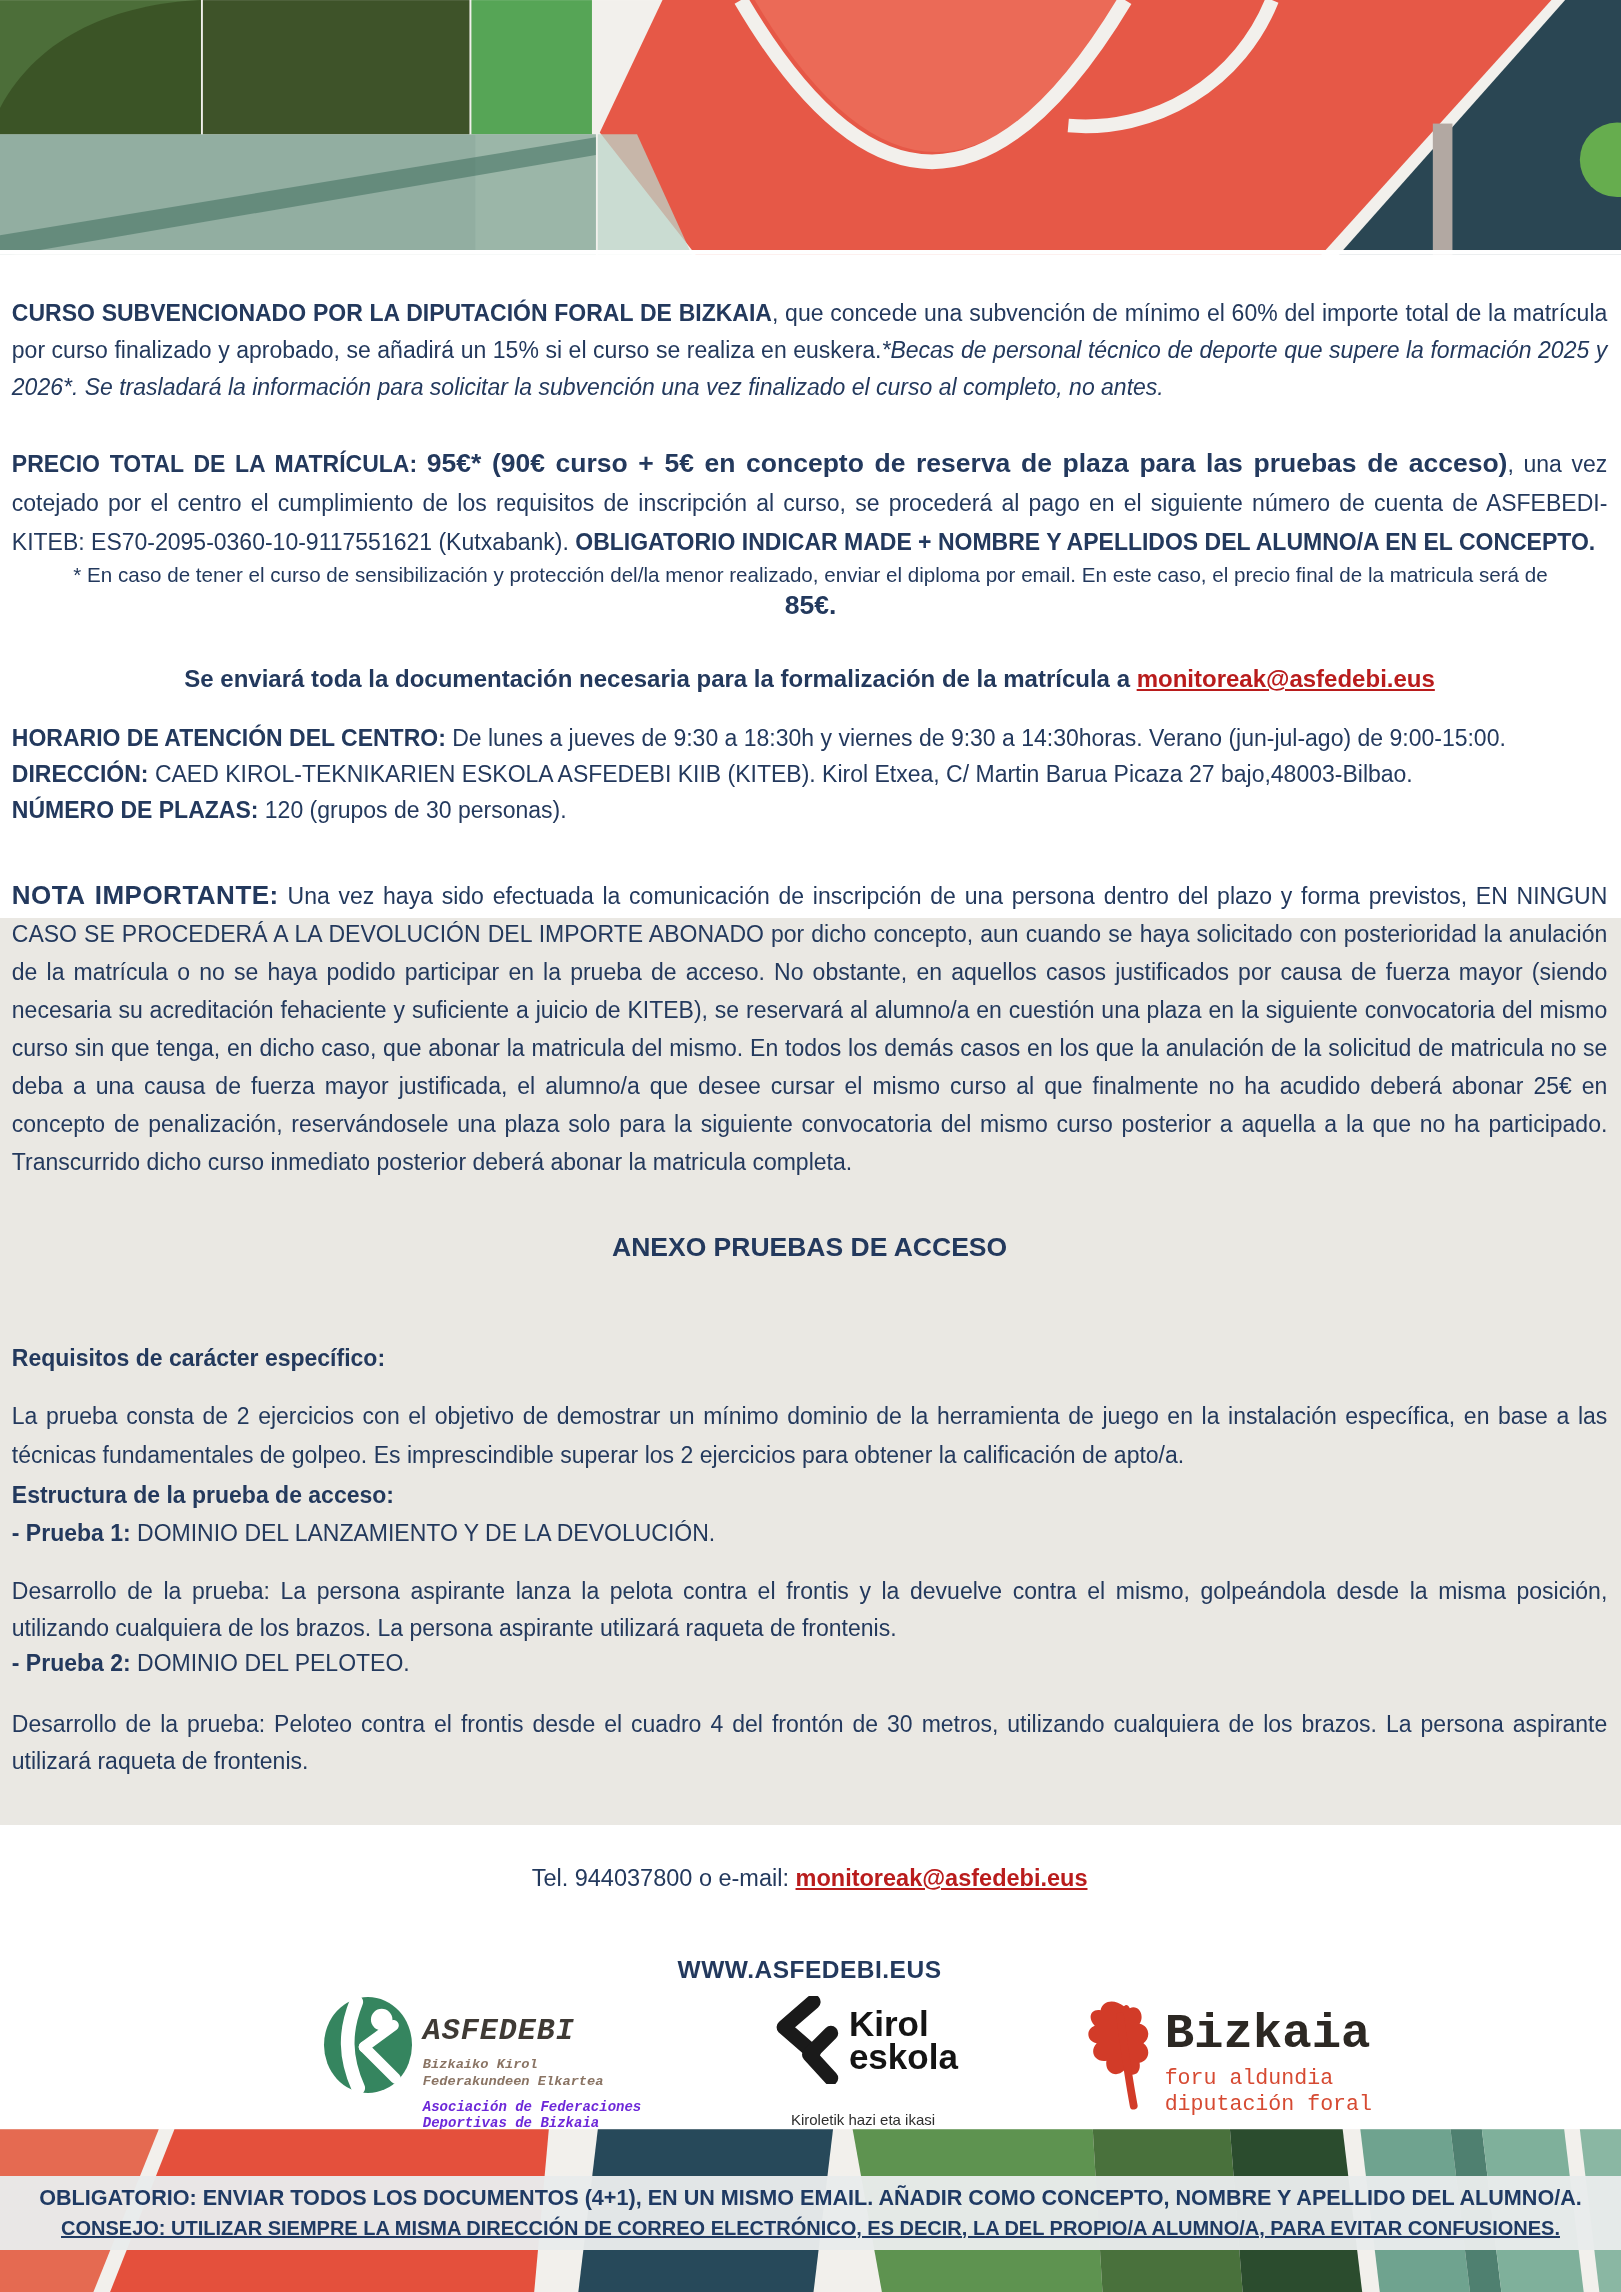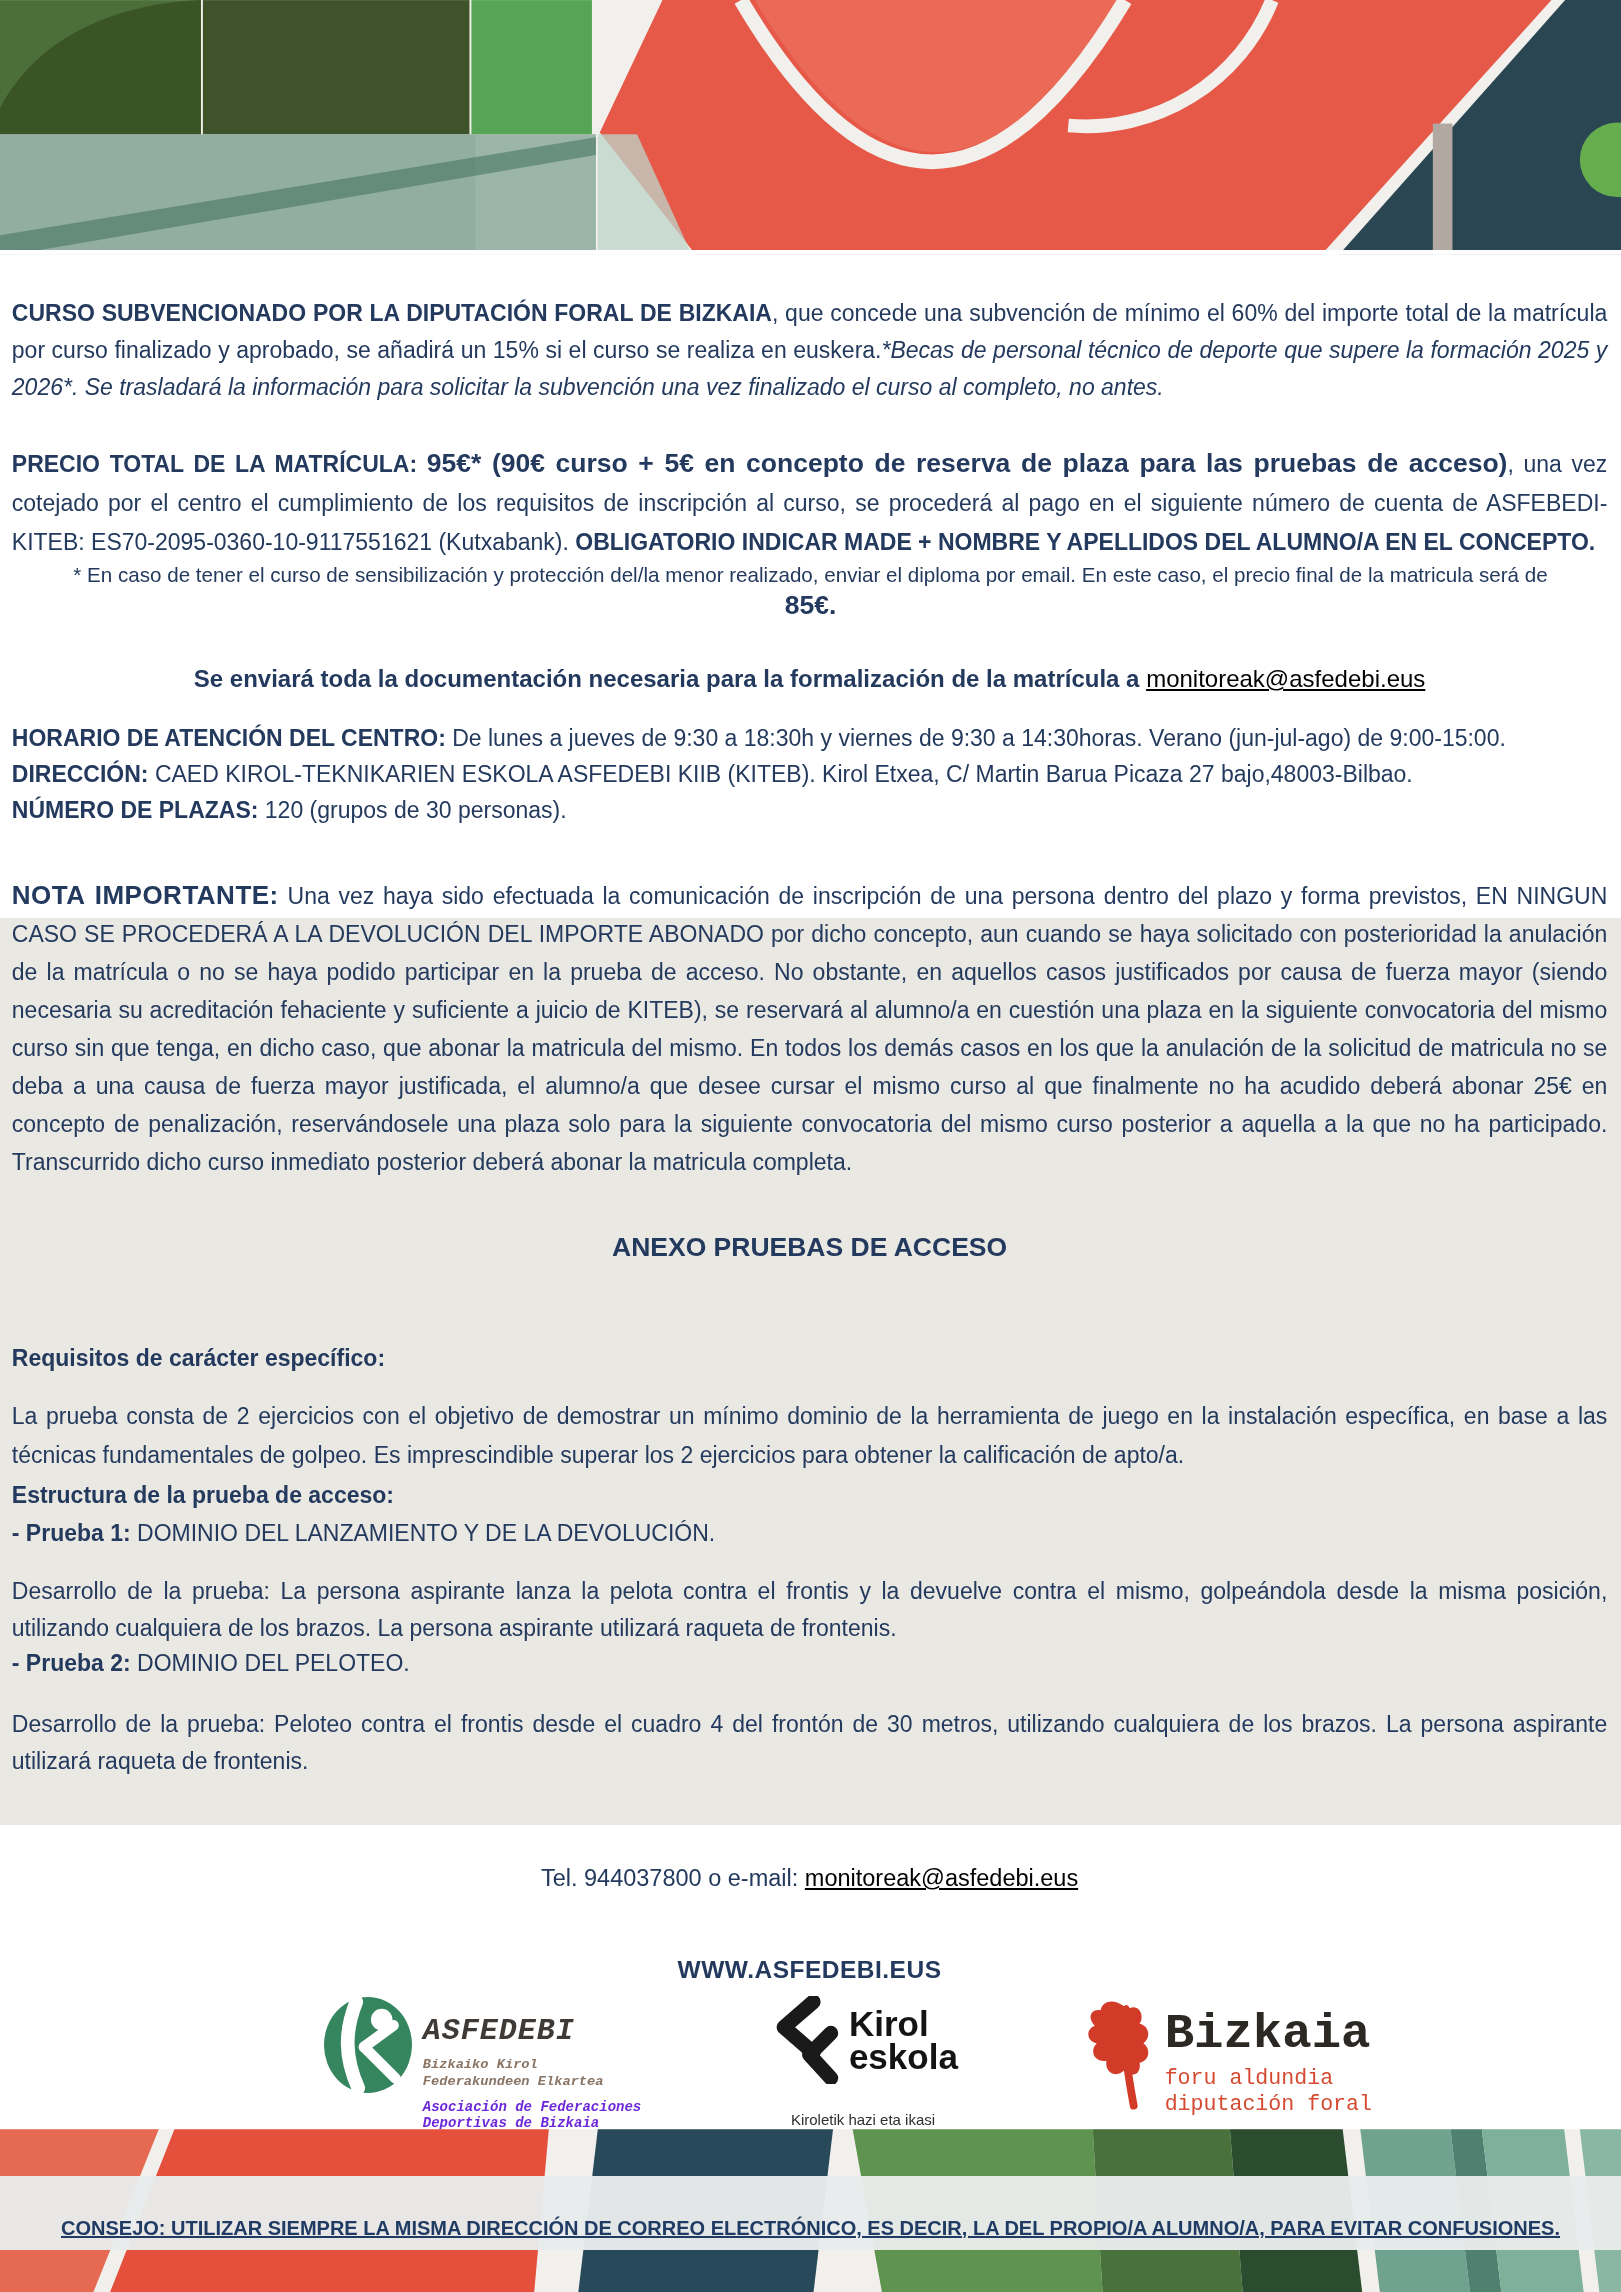--- a/index.html
+++ b/index.html
@@ -8,21 +8,21 @@
     background:#ffffff;color:#23395d;
     font-family:"Liberation Sans", sans-serif;
   }
   .abs{position:absolute;}
   .sec{position:absolute;left:11.8px;right:13.7px;z-index:2;}
   .just{text-align:justify;}
   .ctr{text-align:center;}
   .b{font-weight:bold;}
   .i{font-style:italic;}
   .txt{font-size:23px;line-height:37px;}
-  .lnk{color:#000000;text-decoration:underline;font-weight:normal;}
+  .lnk{color:#b91c1c;text-decoration:underline;font-weight:bold;}
   
   #gray-band{left:0;top:918px;width:100%;height:907px;background:#eae8e3;z-index:1;}
   
   #p-intro{top:272px;}
   #p-precio{top:421px;line-height:39px;}
   .big-bold{font-size:26.5px;font-weight:bold;}
   #p-star{top:538px;left:69px;right:69px;font-size:20.6px;line-height:31px;}
   #p-star .price{font-size:26.5px;font-weight:bold;}
   #p-envio{top:641px;font-size:24px;font-weight:bold;}
   #p-info{top:720px;line-height:36px;}
@@ -185,15 +185,16 @@
     <polygon points="610,0 850,0 830,167 590,167" fill="#27495a"></polygon>
     <polygon points="870,0 1115,0 1125,167 900,167" fill="#5e9350"></polygon>
     <polygon points="1115,0 1255,0 1268,167 1125,167" fill="#49713c"></polygon>
     <polygon points="1255,0 1370,0 1390,167 1268,167" fill="#2b4c2e"></polygon>
     <polygon points="1388,0 1480,0 1500,167 1408,167" fill="#6fa38f"></polygon>
     <polygon points="1480,0 1512,0 1532,167 1500,167" fill="#4f8070"></polygon>
     <polygon points="1512,0 1596,0 1616,167 1532,167" fill="#7fb09b"></polygon>
     <polygon points="1612,0 1654,0 1654,167 1632,167" fill="#8ab7a3"></polygon>
   </svg>
   <div id="footer-band"></div>
+  <div id="footer-l1">OBLIGATORIO: ENVIAR TODOS LOS DOCUMENTOS (4+1), EN UN MISMO EMAIL. AÑADIR COMO CONCEPTO, NOMBRE Y APELLIDO DEL ALUMNO/A.</div>
   <div id="footer-l2">CONSEJO: UTILIZAR SIEMPRE LA MISMA DIRECCIÓN DE CORREO ELECTRÓNICO, ES DECIR, LA DEL PROPIO/A ALUMNO/A, PARA EVITAR CONFUSIONES.</div>
 </div>
 
 
 </body></html>

